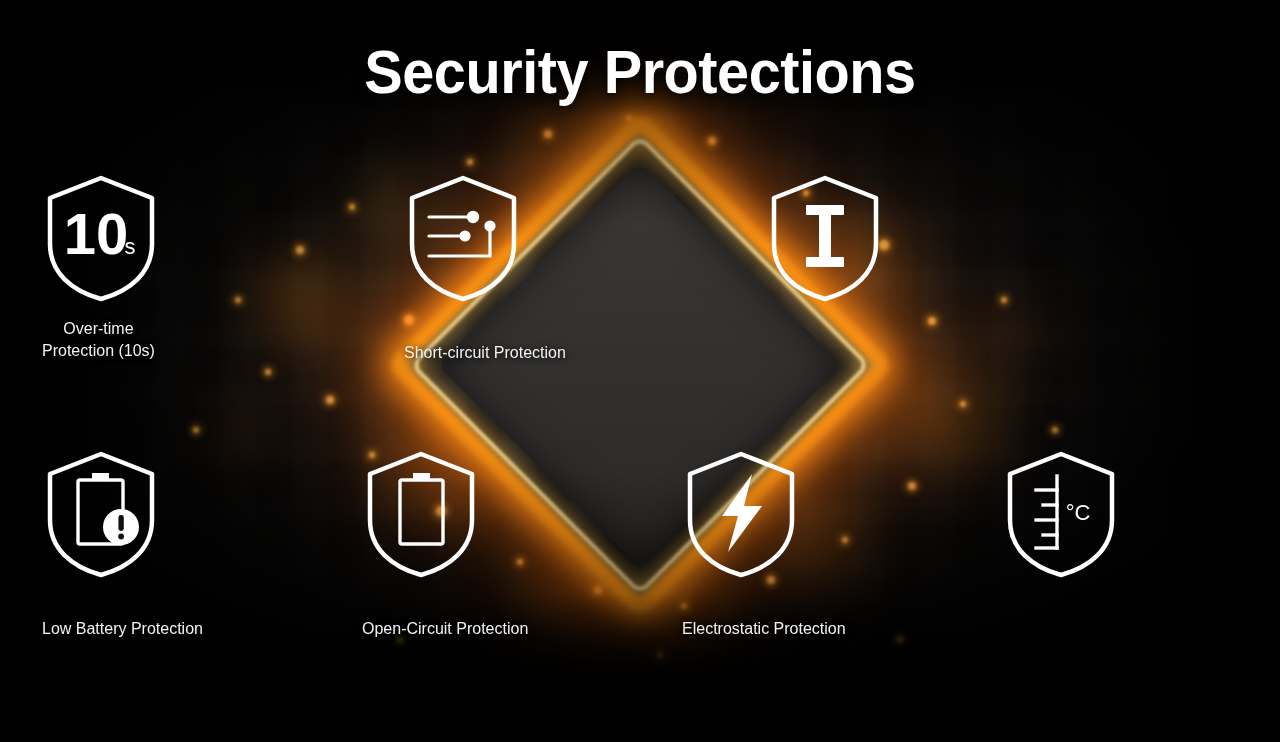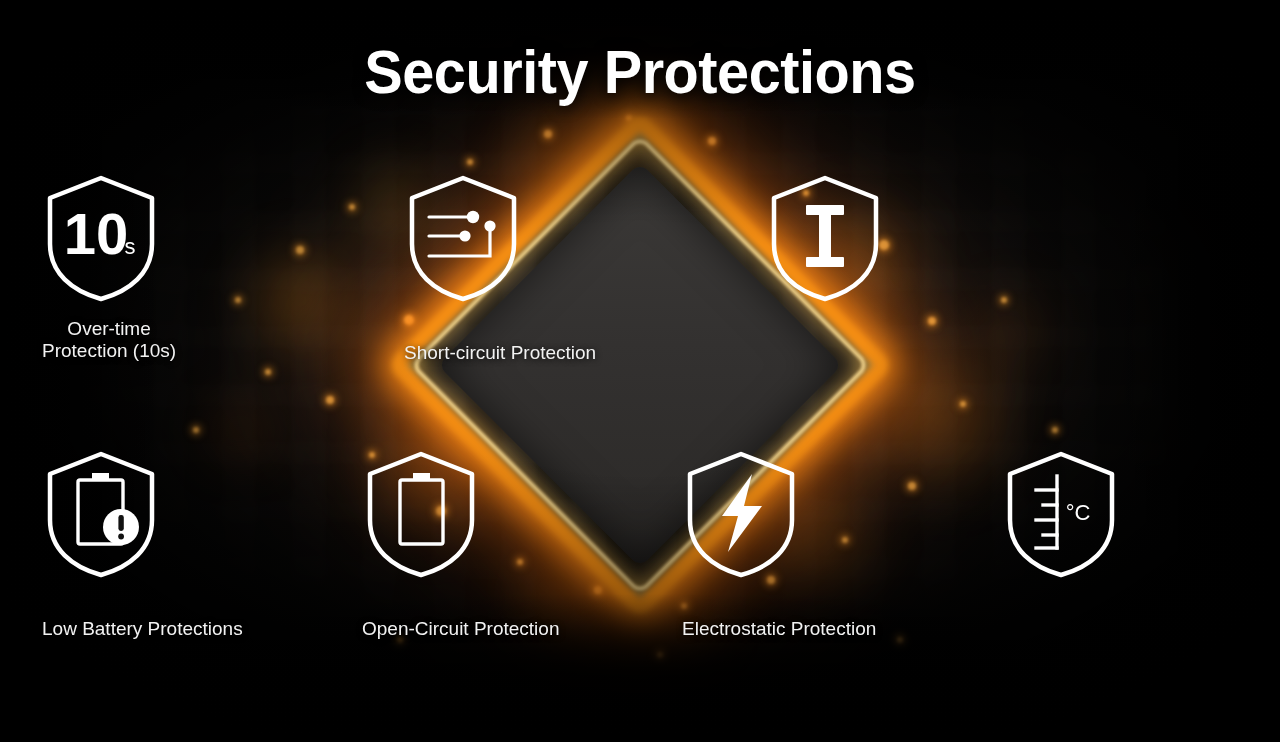--- a/index.html
+++ b/index.html
@@ -148,21 +148,21 @@
   .shield-wrap {
     width: 118px;
     height: 132px;
     position: relative;
   }
   .shield-wrap svg { display: block; width: 118px; height: 132px; }
 
   .cell-label {
     margin-top: 14px;
     color: #f2f2f2;
-    font-size: 19px;
+    font-size: 16px;
     line-height: 22px;
     text-align: center;
     text-shadow: 0 1px 6px rgba(0,0,0,.95);
     white-space: pre-line;
   }
   .label-lower { margin-top: 38px; }
 </style>
 </head>
 <body>
 
@@ -268,21 +268,21 @@
             <path d="M59 6 L110 26 V72 C110 101 88 119 59 127 C30 119 8 101 8 72 V26 Z" fill="none" stroke="#ffffff" stroke-width="4.5" stroke-linejoin="round"></path>
             <rect x="50" y="25" width="17" height="8" fill="#ffffff"></rect>
             <rect x="36" y="32" width="45" height="64" rx="2" fill="none" stroke="#ffffff" stroke-width="3.4"></rect>
             <circle cx="79" cy="79" r="18" fill="#ffffff"></circle>
             <g fill="#121212">
               <rect x="76.4" y="67" width="5.4" height="16" rx="2.4"></rect>
               <circle cx="79.1" cy="88.5" r="2.9"></circle>
             </g>
           </svg>
         </div>
-        <div class="cell-label label-lower">Low Battery Protections</div>
+        <div class="cell-label label-lower">Low Battery Protection</div>
       </div>
 
       <div class="cell">
         <div class="shield-wrap">
           <svg viewBox="0 0 118 132">
             <path d="M59 6 L110 26 V72 C110 101 88 119 59 127 C30 119 8 101 8 72 V26 Z" fill="none" stroke="#ffffff" stroke-width="4.5" stroke-linejoin="round"></path>
             <rect x="51" y="25" width="17" height="8" fill="#ffffff"></rect>
             <rect x="38" y="32" width="43" height="64" rx="2" fill="none" stroke="#ffffff" stroke-width="3.4"></rect>
           </svg>
         </div>

